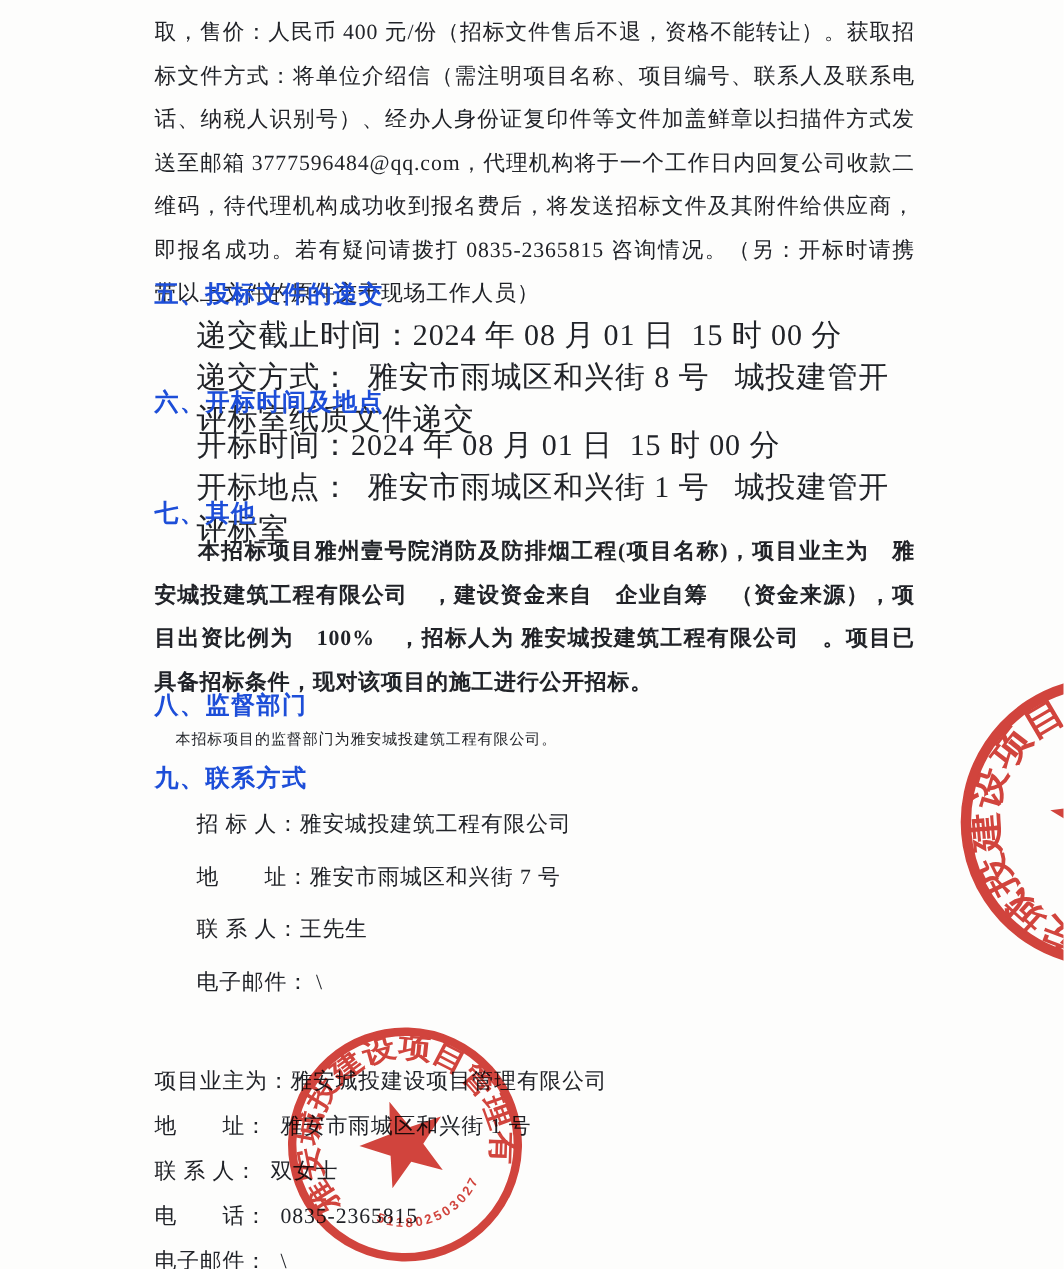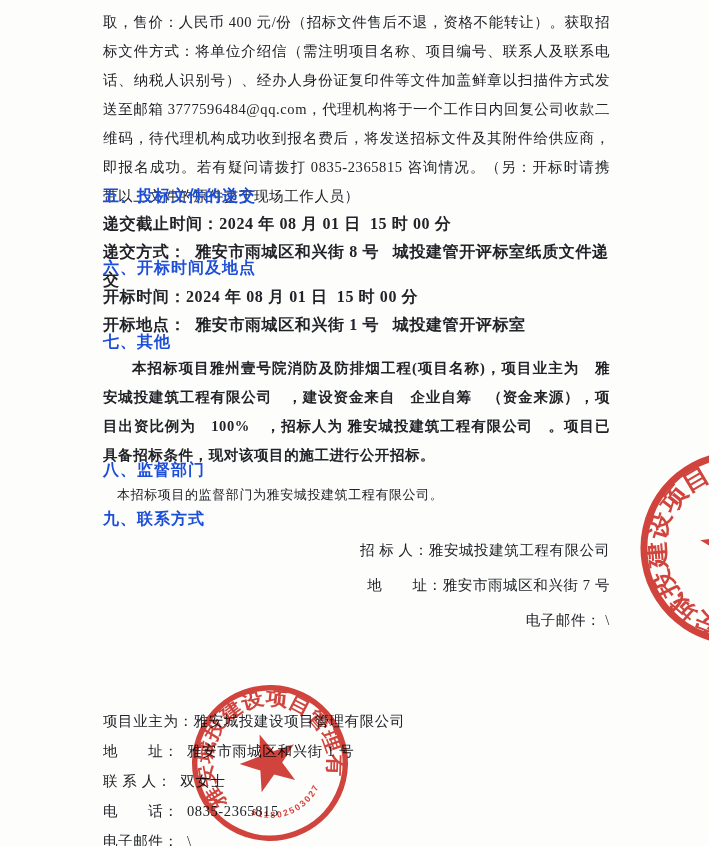--- a/index.html
+++ b/index.html
@@ -27,34 +27,33 @@
     font-weight: bold;
   }
   .heading {
     font-family: "Liberation Sans", "DejaVu Sans", sans-serif;
     font-size: 16px;
     font-weight: bold;
     letter-spacing: 1px;
     color: #1d4ed8;
   }
   .detail-line {
-    font-size: 16px;
+    font-size: 20px;
     line-height: 28px;
     letter-spacing: 0.6px;
+    margin-left: 28px;
     white-space: pre-wrap;
-    font-weight: bold;
   }
-  .indent1 { margin-left: 14px; font-size: 13px; letter-spacing: 0.6px; }
+  .indent1 { margin-left: 14px; font-size: 10px; letter-spacing: 0.6px; }
   .contact-line {
     font-size: 14.5px;
     line-height: 35px;
     letter-spacing: 0.6px;
     margin-left: 28px;
     white-space: pre-wrap;
-    text-align: right;
   }
   .agency-line {
     font-size: 14.5px;
     line-height: 30px;
     letter-spacing: 0.6px;
     white-space: pre-wrap;
   }
   .stamp {
     position: absolute;
     mix-blend-mode: multiply;
@@ -92,20 +91,21 @@
 <h3 class="block heading" style="top: 332px;">七、其他</h3>
 <p class="block para7" style="top: 354px;">本招标项目雅州壹号院消防及防排烟工程(项目名称)，项目业主为　雅安城投建筑工程有限公司　，建设资金来自　企业自筹　（资金来源），项目出资比例为　100%　，招标人为 雅安城投建筑工程有限公司　。项目已具备招标条件，现对该项目的施工进行公开招标。</p>
 
 <h3 class="block heading" style="top: 460px;">八、监督部门</h3>
 <p class="block indent1" style="top: 486px;">本招标项目的监督部门为雅安城投建筑工程有限公司。</p>
 
 <h3 class="block heading" style="top: 509px;">九、联系方式</h3>
 <div class="block" style="top: 533px;">
   <div class="contact-line">招 标 人：雅安城投建筑工程有限公司</div>
   <div class="contact-line">地　　址：雅安市雨城区和兴街 7 号</div>
+  <div class="contact-line">联 系 人：王先生</div>
   <div class="contact-line">电子邮件： \</div>
 </div>
 
 <div class="block" style="top: 706px;">
   <div class="agency-line">项目业主为：雅安城投建设项目管理有限公司</div>
   <div class="agency-line">地　　址：  雅安市雨城区和兴街 1 号</div>
   <div class="agency-line">联 系 人：  双女士</div>
   <div class="agency-line">电　　话：  0835-2365815</div>
   <div class="agency-line">电子邮件：  \</div>
 </div>

